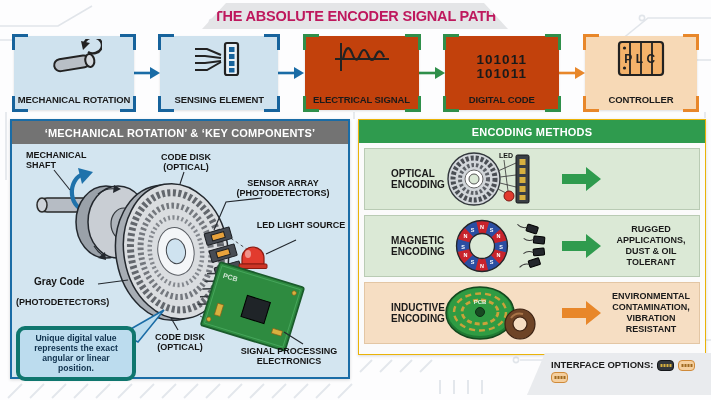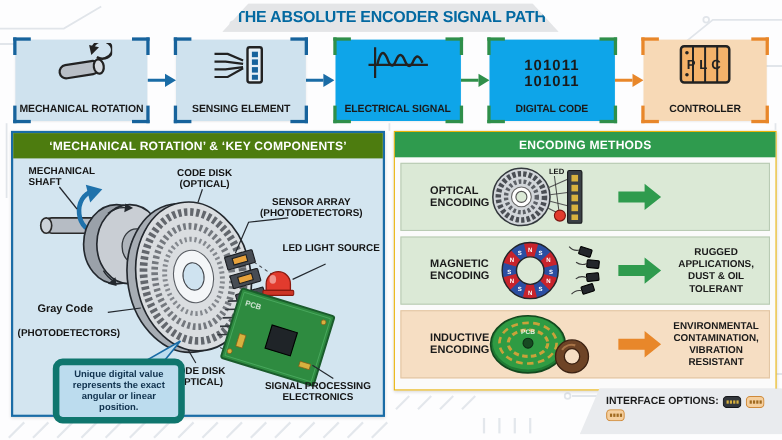--- a/index.html
+++ b/index.html
@@ -5,53 +5,53 @@
   html,body{margin:0;padding:0;background:#fff;}
   .stage{position:relative;width:711px;height:400px;overflow:hidden;background:#fdfdfe;
          font-family:"Liberation Sans",sans-serif;color:#1a1a1a;}
   svg{display:block}
   .bg{position:absolute;left:0;top:0;z-index:0}
 
   
   .title-banner{position:absolute;left:202px;top:3px;width:306px;height:26px;z-index:3;
     background:#e4e5e7;clip-path:polygon(24px 0,calc(100% - 24px) 0,100% 100%,0 100%);
     display:flex;align-items:center;justify-content:center;}
-  .title-banner span{font-size:14.5px;font-weight:700;letter-spacing:-.2px;color:#0369a1;}
+  .title-banner span{font-size:14.5px;font-weight:700;letter-spacing:-.2px;color:#be185d;}
 
   
   .flow-row{position:absolute;left:14px;top:34px;width:683px;height:78px;z-index:2;
     display:flex;align-items:center;justify-content:space-between;}
   .fb{position:relative;height:74px;display:flex;flex-direction:column;align-items:center;
       justify-content:flex-end;padding:3px 2px 5px;box-sizing:border-box;box-shadow:0 1px 2px rgba(0,0,0,.12);}
   .t-blue{--bc:#17639c;background:#cfe2ee}
-  .t-green{--bc:#2f8f4a;background:#0ea5e9}
+  .t-green{--bc:#2f8f4a;background:#c2410c}
   .t-orange{--bc:#e8872a;background:#f7d9b6}
   .cr{position:absolute;width:13px;height:13px;pointer-events:none;}
   .cr.tl{left:-2px;top:-2px;border-left:3px solid var(--bc);border-top:3px solid var(--bc)}
   .cr.tr{right:-2px;top:-2px;border-right:3px solid var(--bc);border-top:3px solid var(--bc)}
   .cr.bl{left:-2px;bottom:-2px;border-left:3px solid var(--bc);border-bottom:3px solid var(--bc)}
   .cr.br{right:-2px;bottom:-2px;border-right:3px solid var(--bc);border-bottom:3px solid var(--bc)}
   .fb .icon{flex:1;display:flex;align-items:flex-start;justify-content:center;width:100%;}
   .fb .lbl{font-size:9.5px;font-weight:700;text-align:center;line-height:1.08;letter-spacing:-.1px;}
   .code-lines{flex:1;display:flex;flex-direction:column;align-items:center;justify-content:center;
     font-size:13.5px;font-weight:700;line-height:1.05;letter-spacing:1px;}
   .flow-arrow{flex:1;display:flex;align-items:center;justify-content:center;}
 
   
   .panel-header{height:23px;display:flex;align-items:center;justify-content:center;
     color:#fff;font-weight:700;font-size:11px;letter-spacing:.2px;}
   .left-panel{position:absolute;left:10px;top:119px;width:340px;height:260px;z-index:2;
     border:2px solid #1a6ca6;box-sizing:border-box;background:#d3e5f0;box-shadow:0 1px 3px rgba(0,0,0,.15);}
-  .left-panel .panel-header{background:#4d7c0f;}
+  .left-panel .panel-header{background:#737373;}
   .lp-body{position:relative;width:336px;height:233px;}
   .lp-label{position:absolute;font-size:9px;font-weight:700;line-height:1.12;z-index:2;color:#141414;}
   .lp-label.center{text-align:center}
   .bubble{position:absolute;left:4px;top:182px;width:120px;z-index:2;background:#bcdcee;
-    border:6px solid #0f766e;border-radius:9px;padding:3px 4px;box-sizing:border-box;
-    font-size:8.6px;font-weight:700;color:#103click24e;color:#10324e;text-align:center;line-height:1.18;margin-left:32px;}
+    border:4px solid #0f766e;border-radius:9px;padding:3px 4px;box-sizing:border-box;
+    font-size:8.6px;font-weight:700;color:#103click24e;color:#10324e;text-align:center;line-height:1.18;}
   .illus{position:absolute;left:0;top:0;z-index:1;}
 
   .right-panel{position:absolute;left:358px;top:119px;width:348px;height:236px;z-index:2;
     background:#fbfbfb;border:1px solid #eab308;box-sizing:border-box;box-shadow:0 1px 3px rgba(0,0,0,.15);}
   .right-panel .panel-header{background:#2f9b4e;}
   .rp-body{padding:5px;}
   .m-row{display:grid;grid-template-columns:74px 122px 42px 1fr;align-items:center;height:62px;
     margin-bottom:5px;border:1px solid #b9cbb4;box-sizing:border-box;}
   .m-row.r-green{background:#dbe9d6;}
   .m-row.r-orange{background:#f6dec3;border-color:#e3c6a4;}

